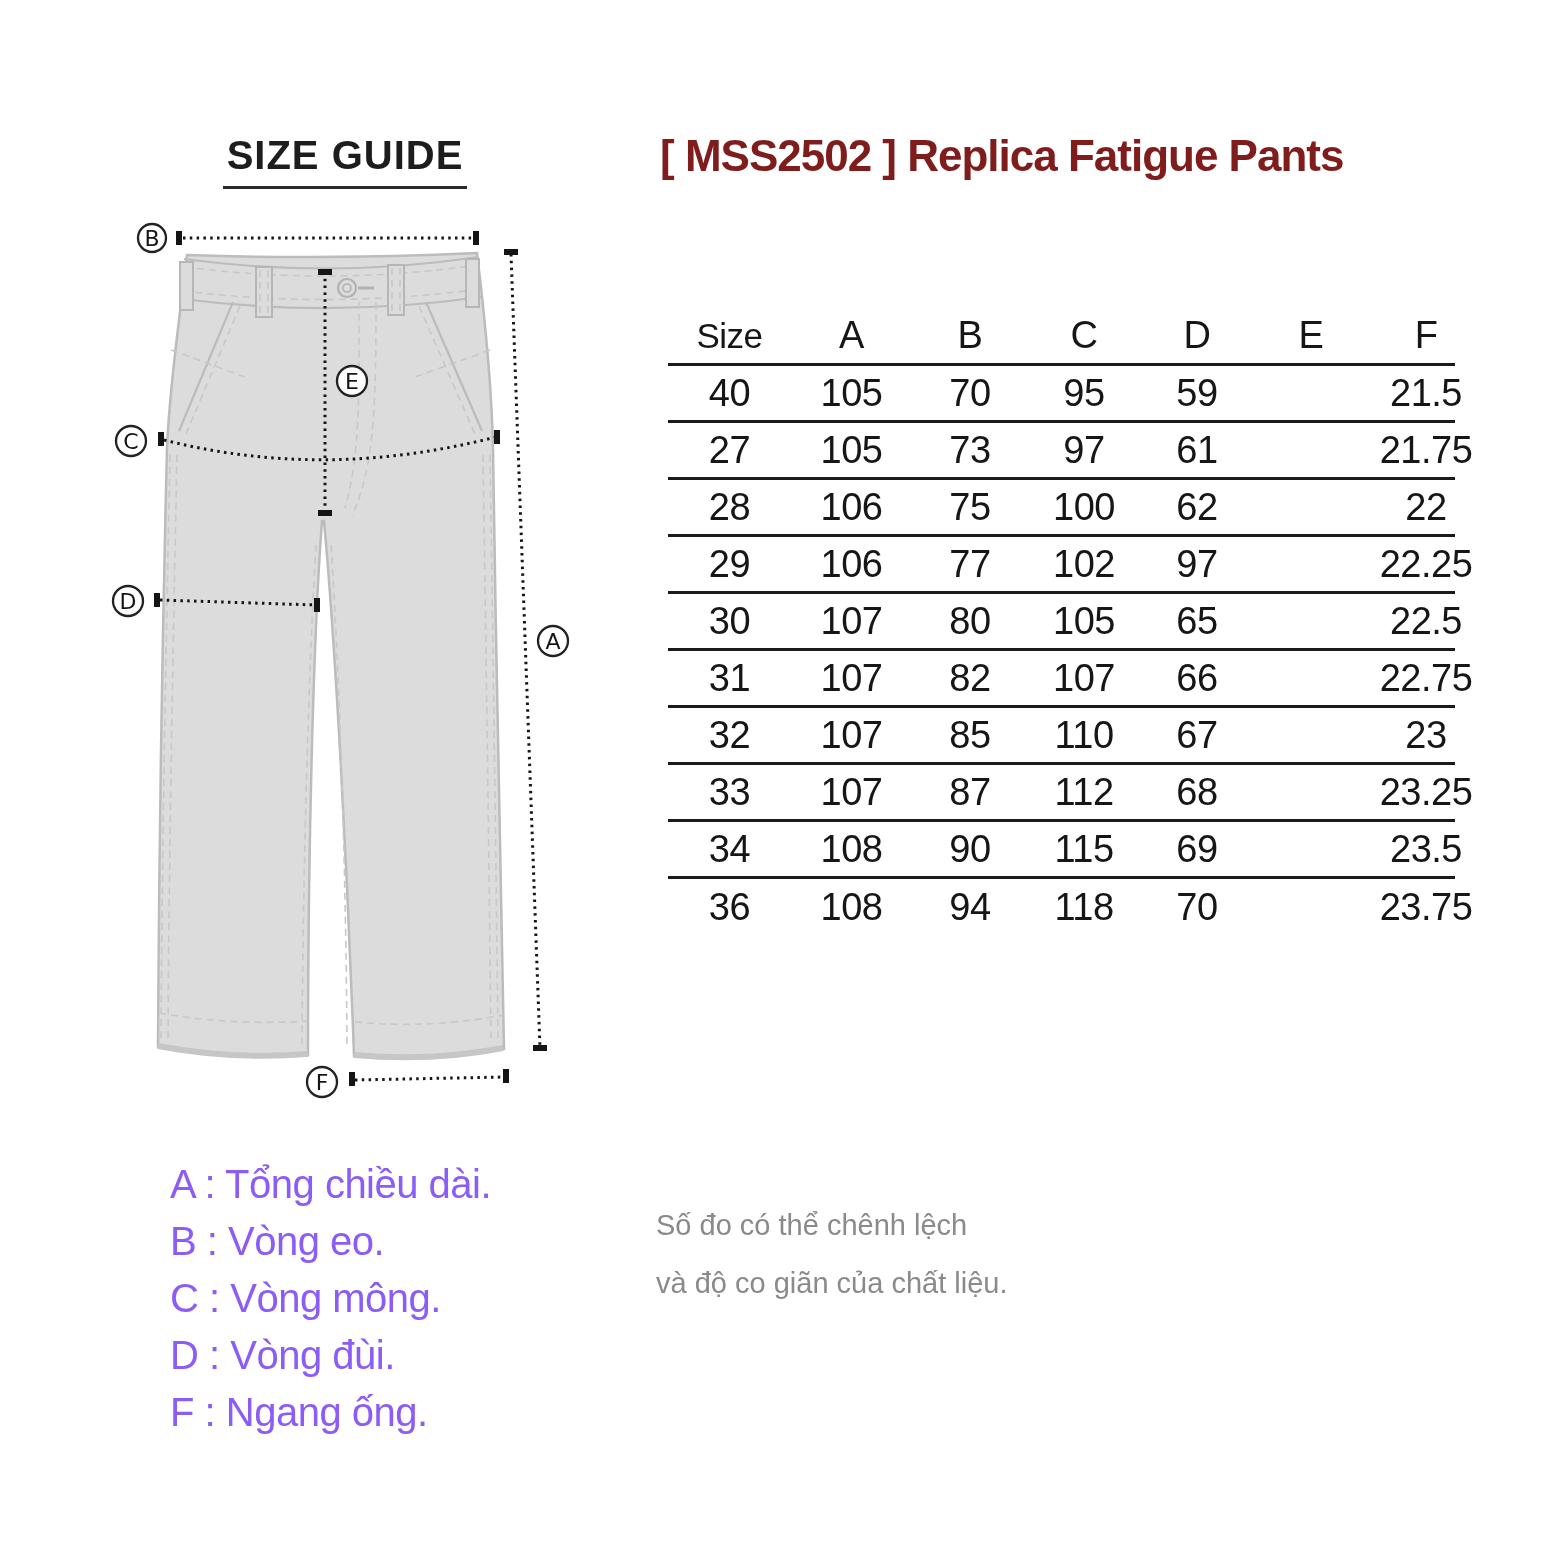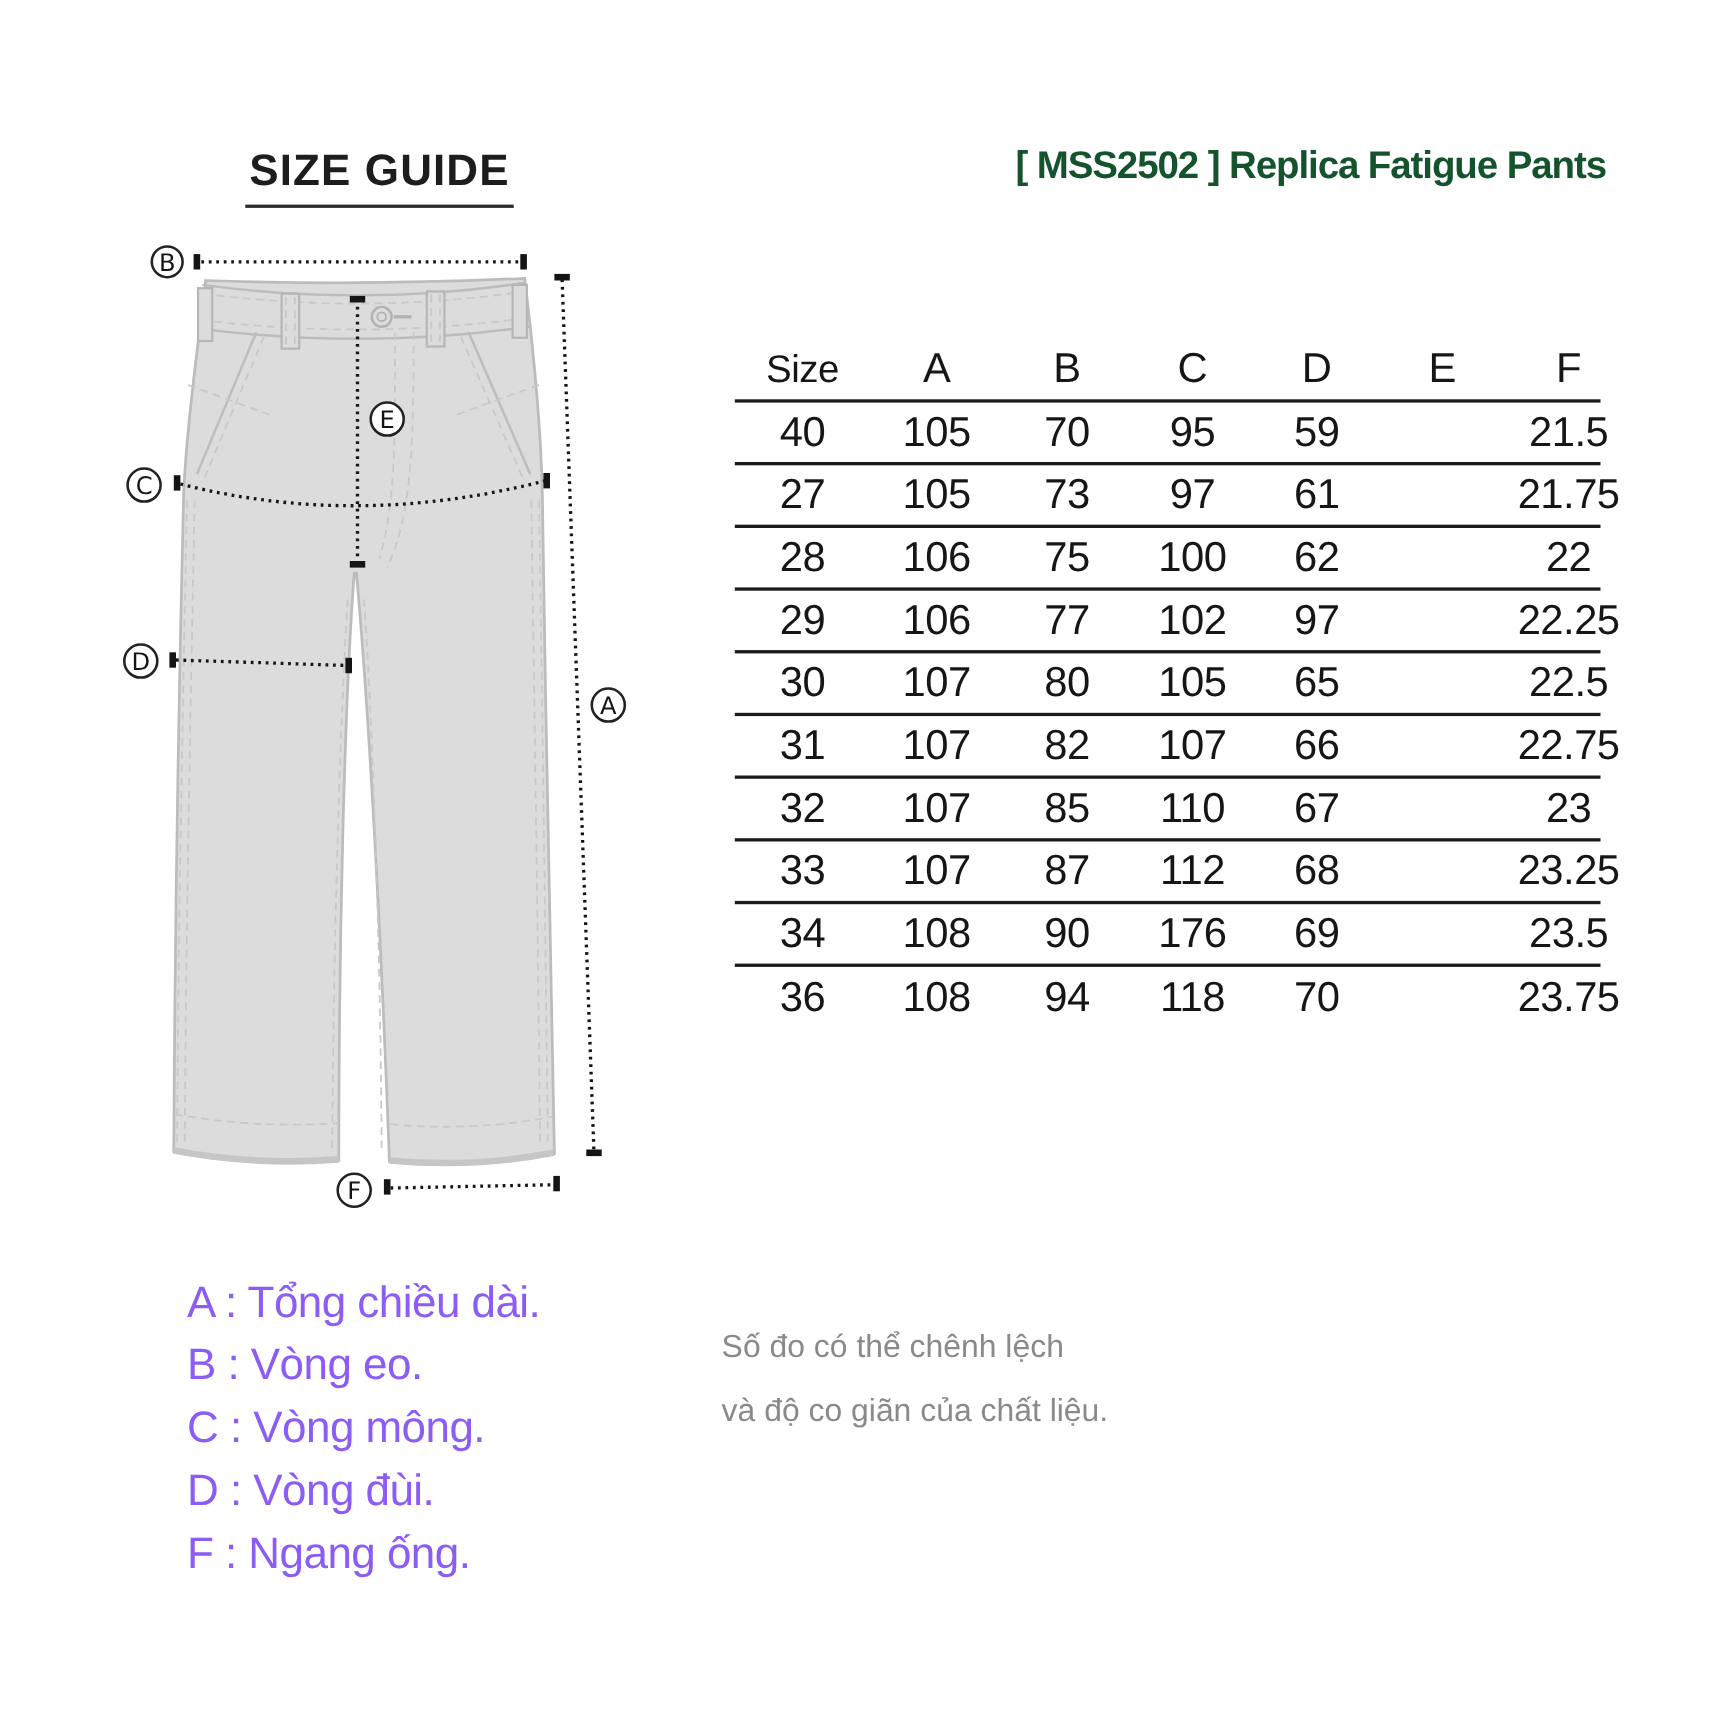--- a/index.html
+++ b/index.html
@@ -10,22 +10,22 @@
   }
   
   .title-left {
     position:absolute; left:145px; top:133px; width:400px; text-align:center;
   }
   .title-left span {
     display:inline-block; font-size:40px; font-weight:700; letter-spacing:1px;
     color:#1d1d1d; border-bottom:3px solid #2a2a2a; padding:0 4px 8px 4px;
   }
   .title-right {
-    position:absolute; left:660px; top:131px; width:800px; text-align:right;
-    font-size:35px; font-weight:700; letter-spacing:-1px; color:#14532d;
+    position:absolute; left:660px; top:131px; width:800px; text-align:left;
+    font-size:44px; font-weight:700; letter-spacing:-1px; color:#7f1d1d;
   }
   
   .size-table { position:absolute; left:668px; top:308px; width:816px; }
   .t-row {
     display:grid; grid-template-columns:123px 121px 116px 112px 114px 114px 116px;
     width:787px; height:57px; align-items:center;
     border-bottom:3px solid #1b1b1b;
   }
   .t-row.header { height:58px; }
   .size-table .t-row:last-child { border-bottom:none; }
@@ -255,21 +255,21 @@
       <div class="t-cell">87</div>
       <div class="t-cell">112</div>
       <div class="t-cell">68</div>
       <div class="t-cell"></div>
       <div class="t-cell">23.25</div>
     </div>
     <div class="t-row">
       <div class="t-cell">34</div>
       <div class="t-cell">108</div>
       <div class="t-cell">90</div>
-      <div class="t-cell">176</div>
+      <div class="t-cell">115</div>
       <div class="t-cell">69</div>
       <div class="t-cell"></div>
       <div class="t-cell">23.5</div>
     </div>
     <div class="t-row">
       <div class="t-cell">36</div>
       <div class="t-cell">108</div>
       <div class="t-cell">94</div>
       <div class="t-cell">118</div>
       <div class="t-cell">70</div>

